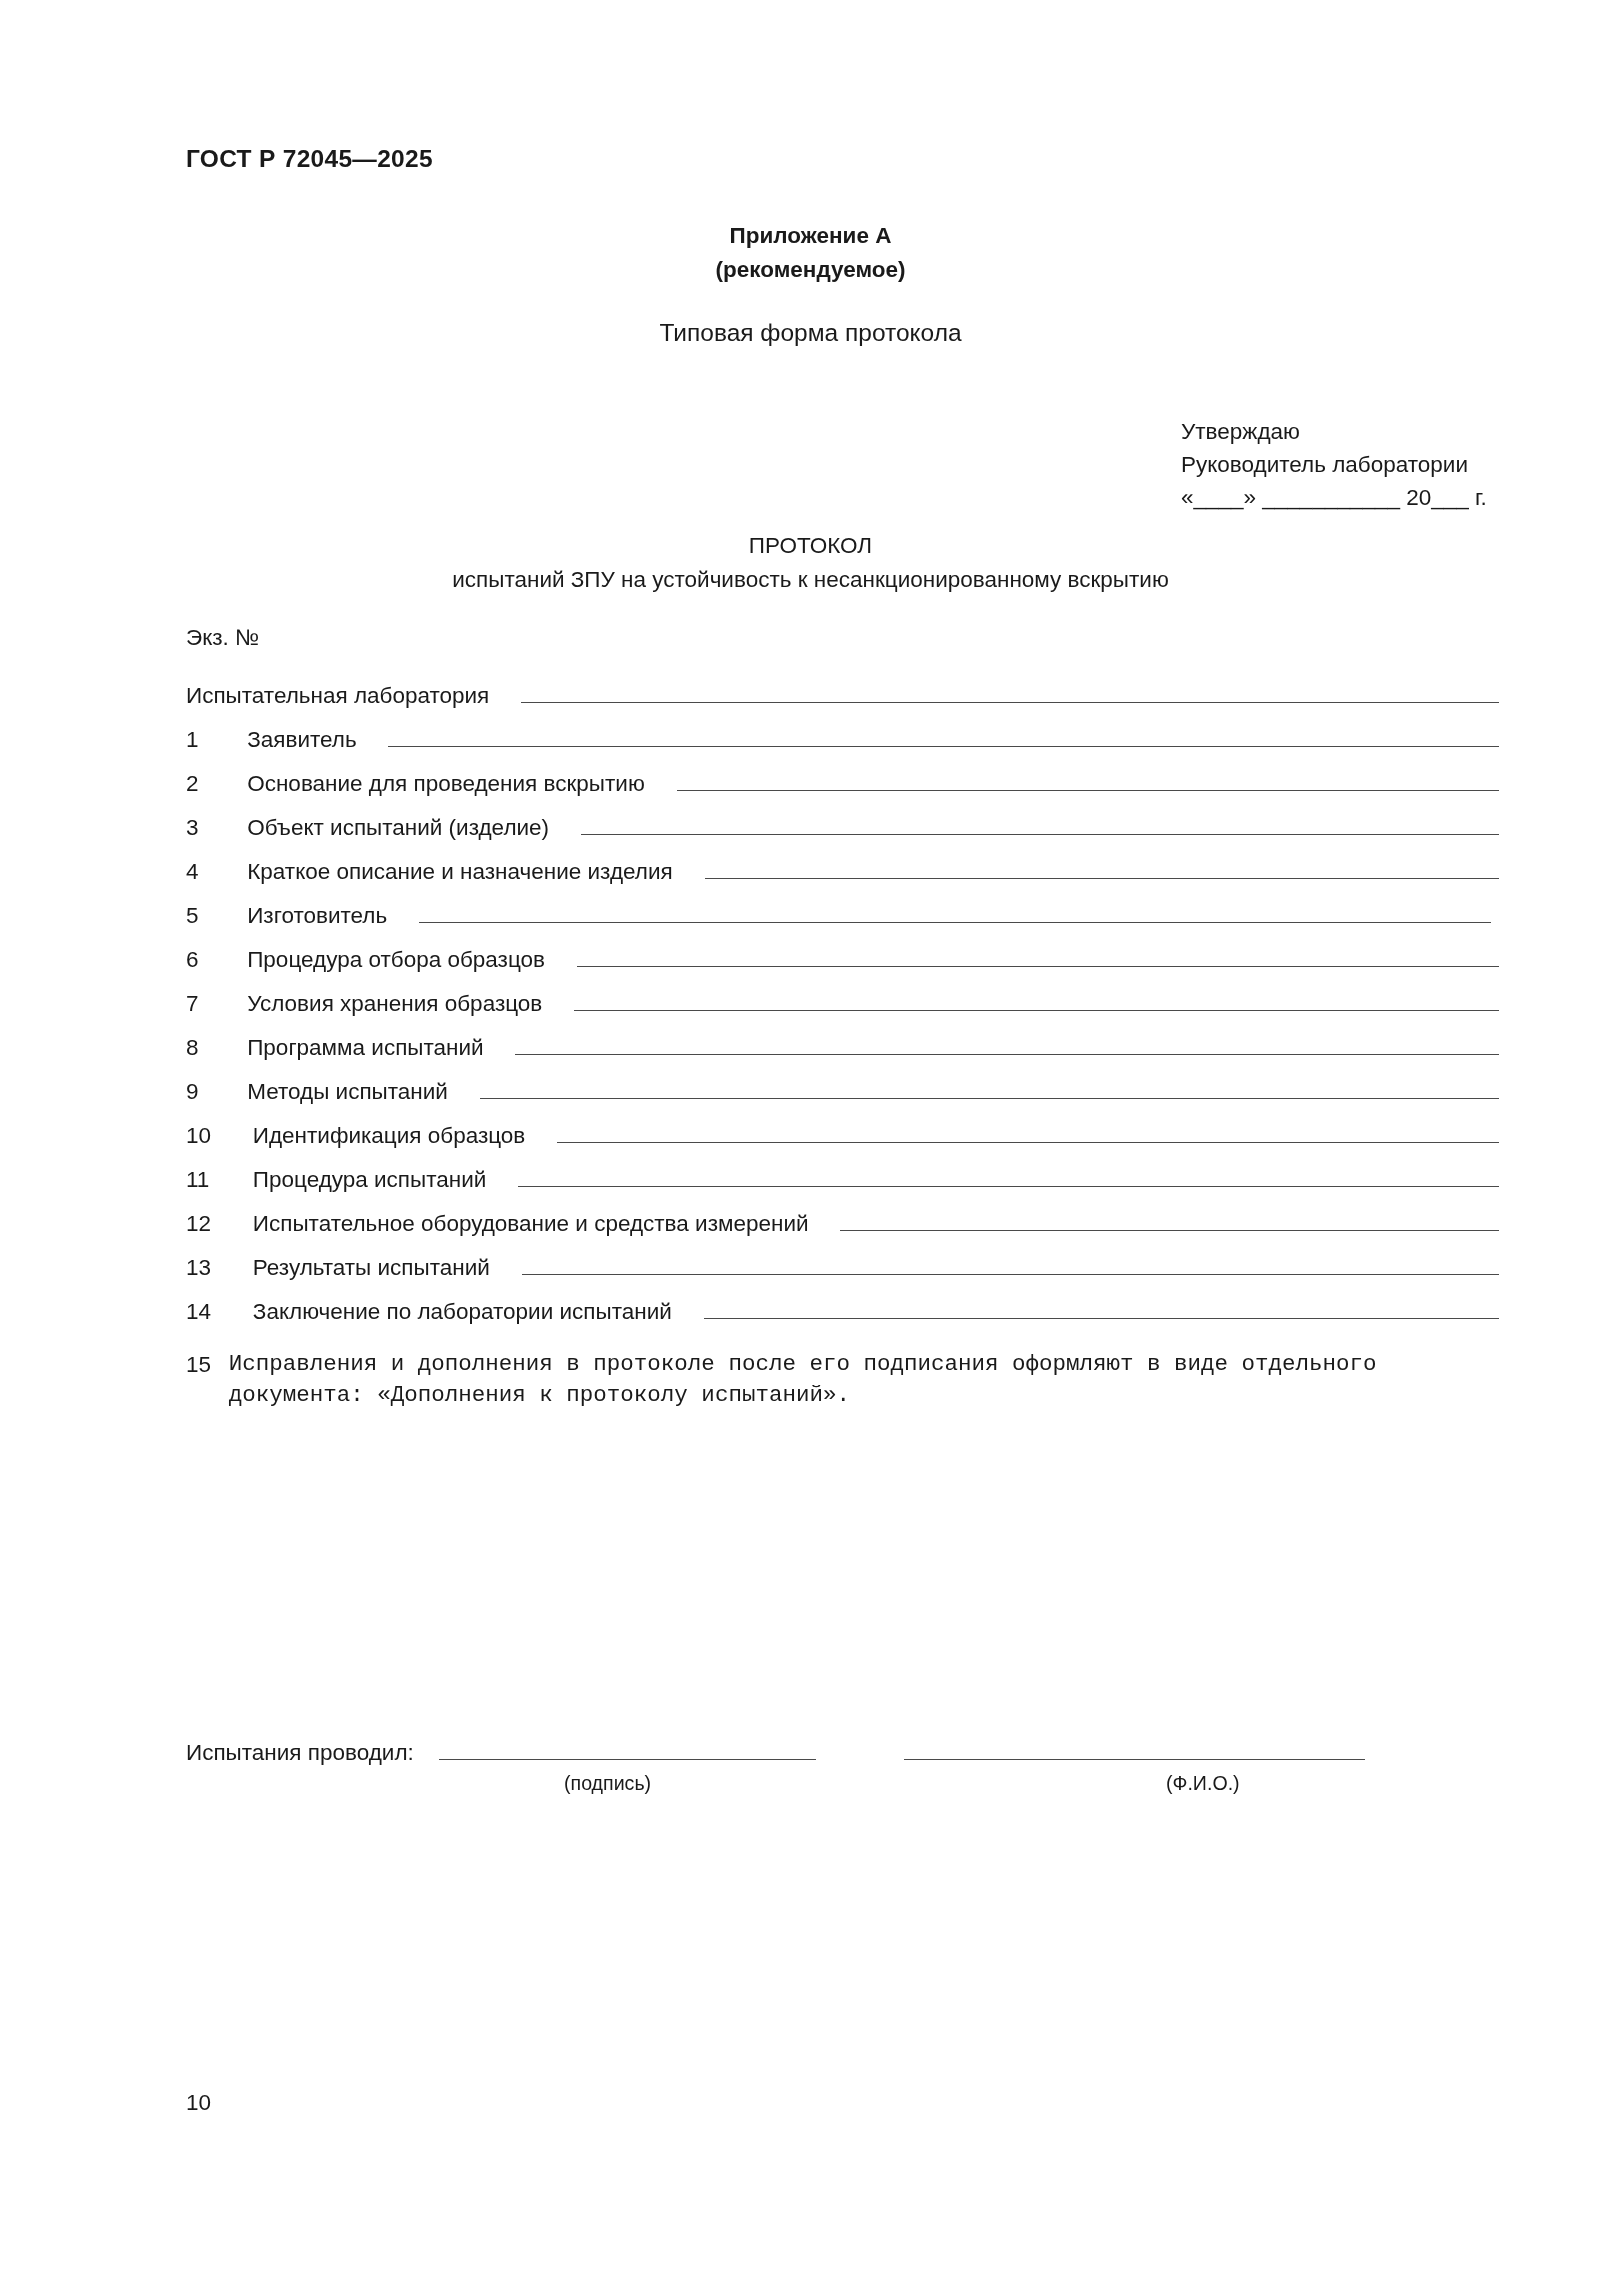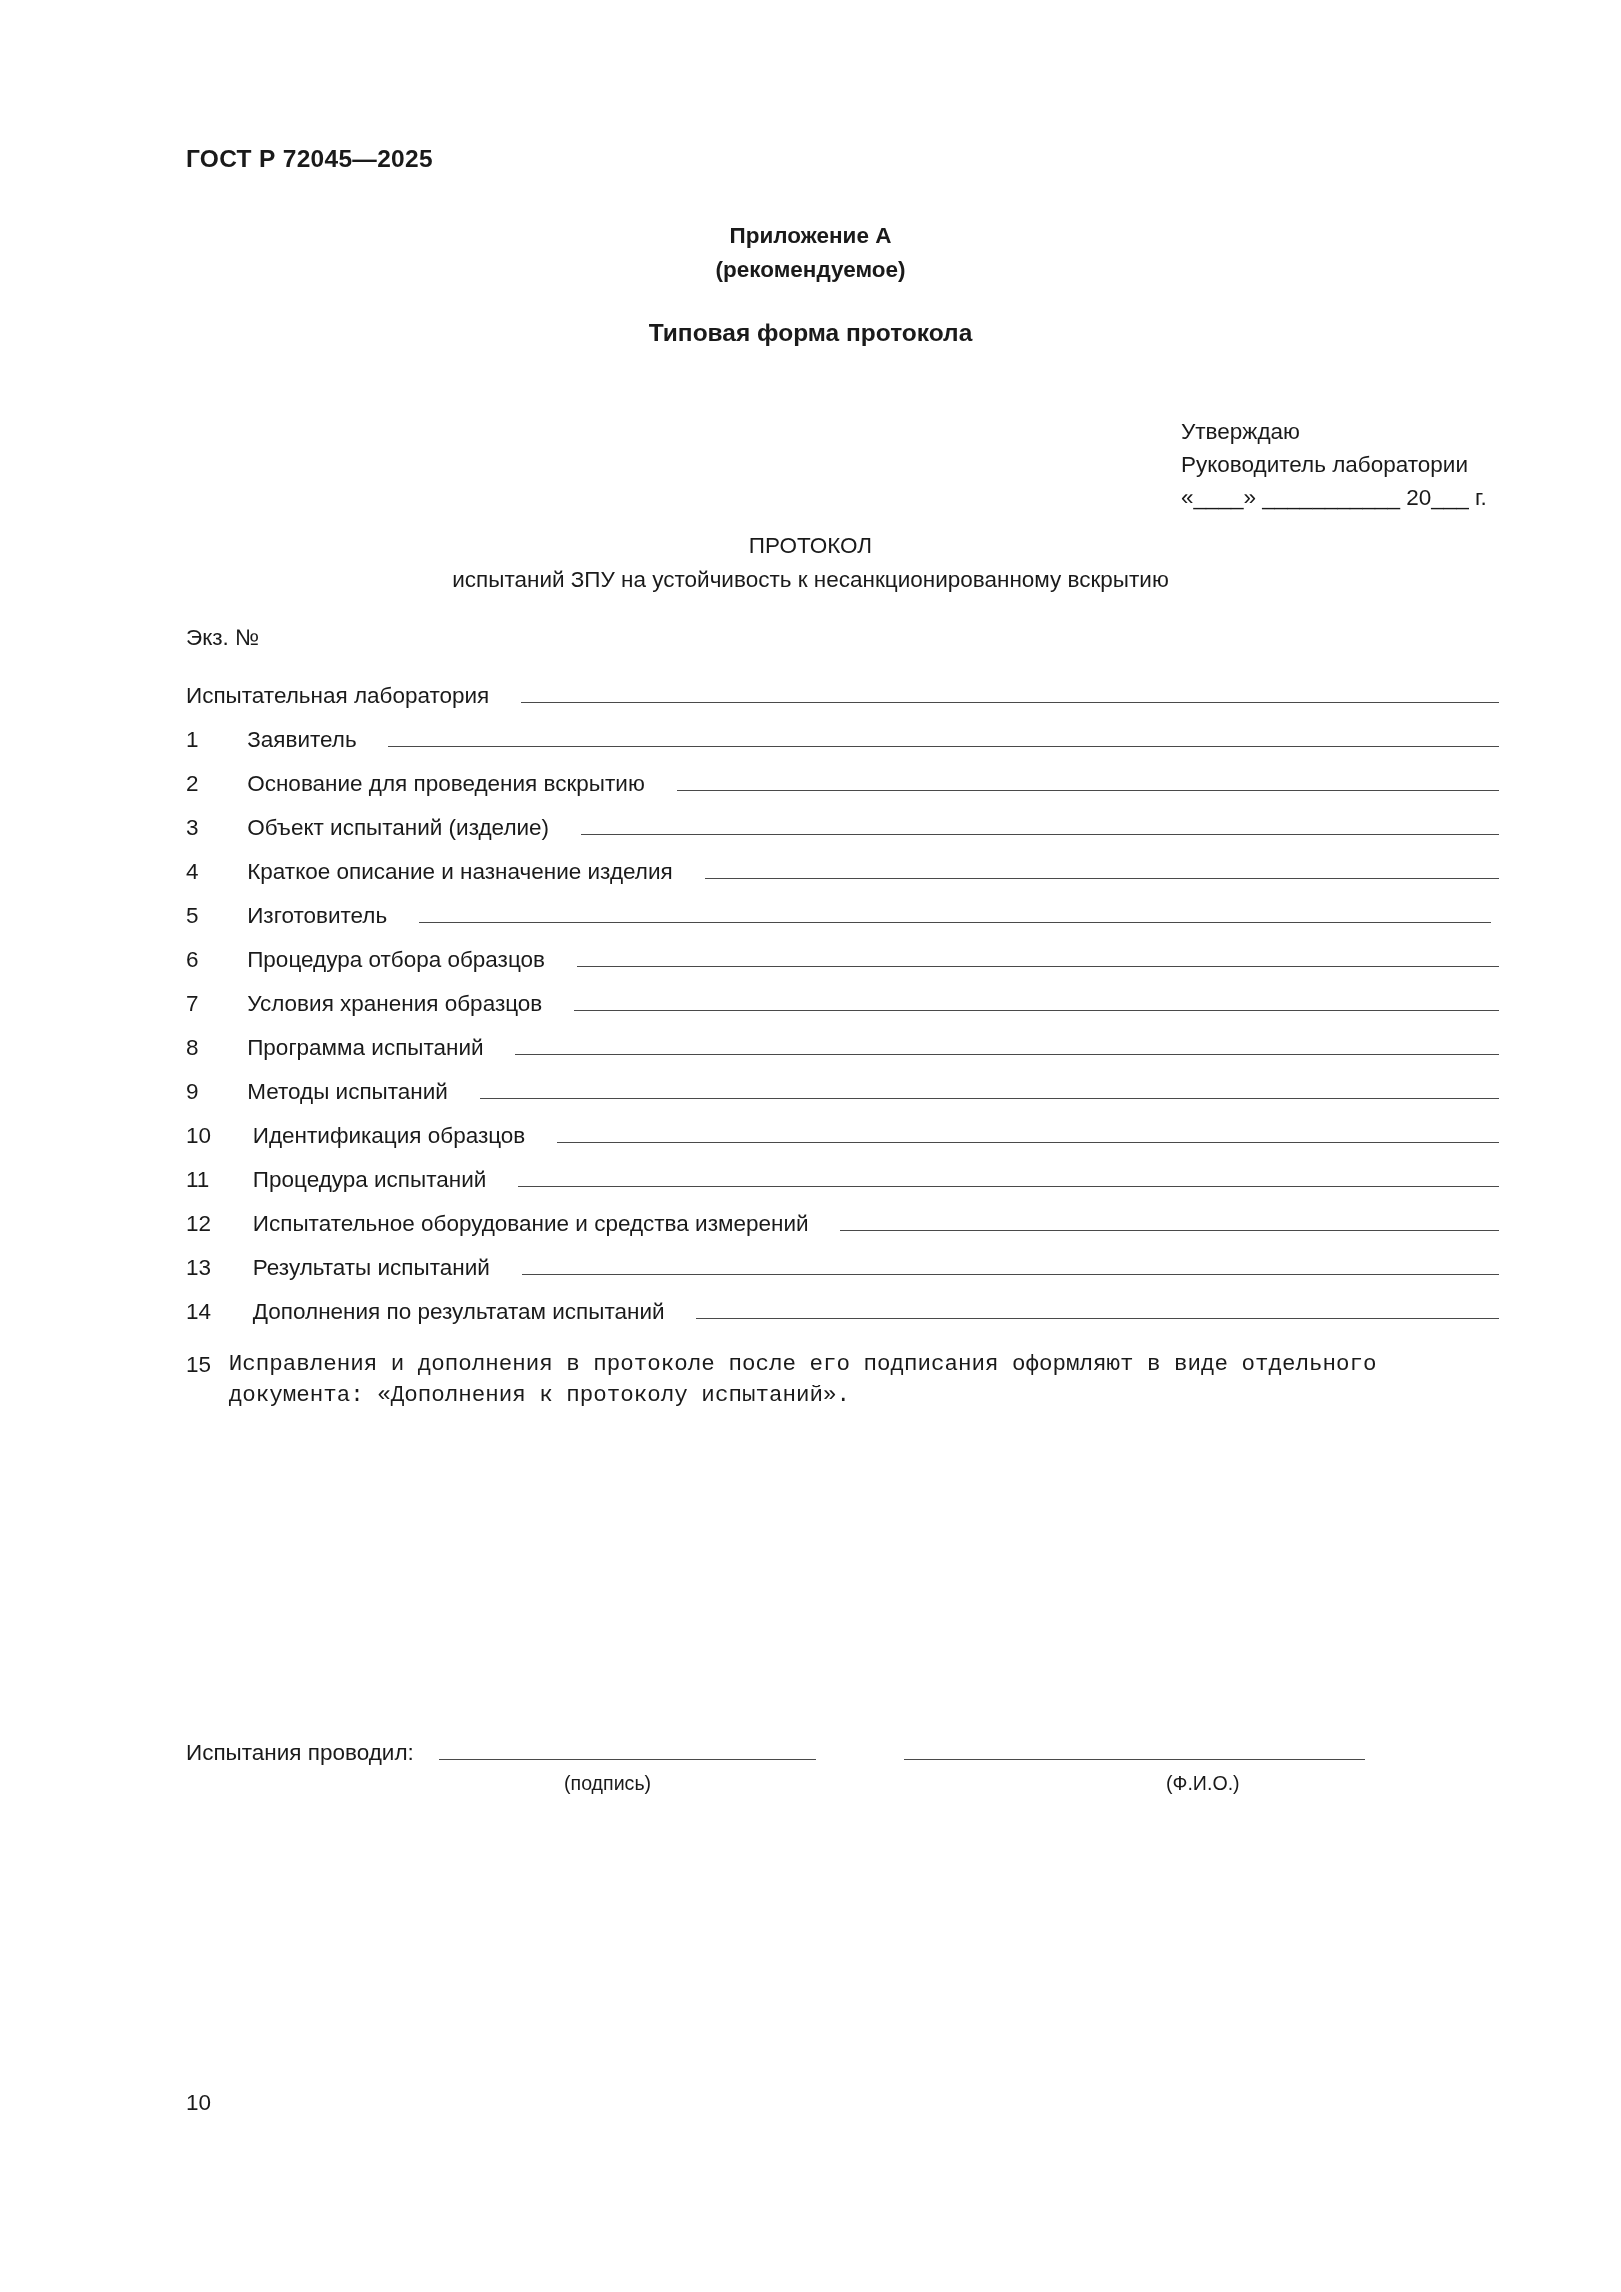--- a/index.html
+++ b/index.html
@@ -43,21 +43,21 @@
     font-weight: bold;
   }
   .appendix-line2 {
     top: 257px;
     font-size: 22.5px;
     font-weight: bold;
   }
   .form-title {
     top: 319px;
     font-size: 24.5px;
-    font-weight: bold;
+    font-weight: normal;
   }
   .approve-block {
     position: absolute;
     left: 1181px;
     top: 415px;
     font-size: 22.5px;
     line-height: 33px;
     white-space: nowrap;
   }
   .protocol-title {
@@ -268,21 +268,21 @@
     </div>
 
     <div class="field-row">
       <span class="field-num wide">13</span>
       <span class="field-label">Результаты испытаний</span>
       <span class="field-line"></span>
     </div>
 
     <div class="field-row">
       <span class="field-num wide">14</span>
-      <span class="field-label">Дополнения по результатам испытаний</span>
+      <span class="field-label">Заключение по лаборатории испытаний</span>
       <span class="field-line"></span>
     </div>
 
     <div class="note-row">
       <span class="field-num">15</span>
       <span class="note-text">Исправления и дополнения в протоколе после его подписания оформляют в виде отдельного документа: «Дополнения к протоколу испытаний».</span>
     </div>
 
   </div>
 

